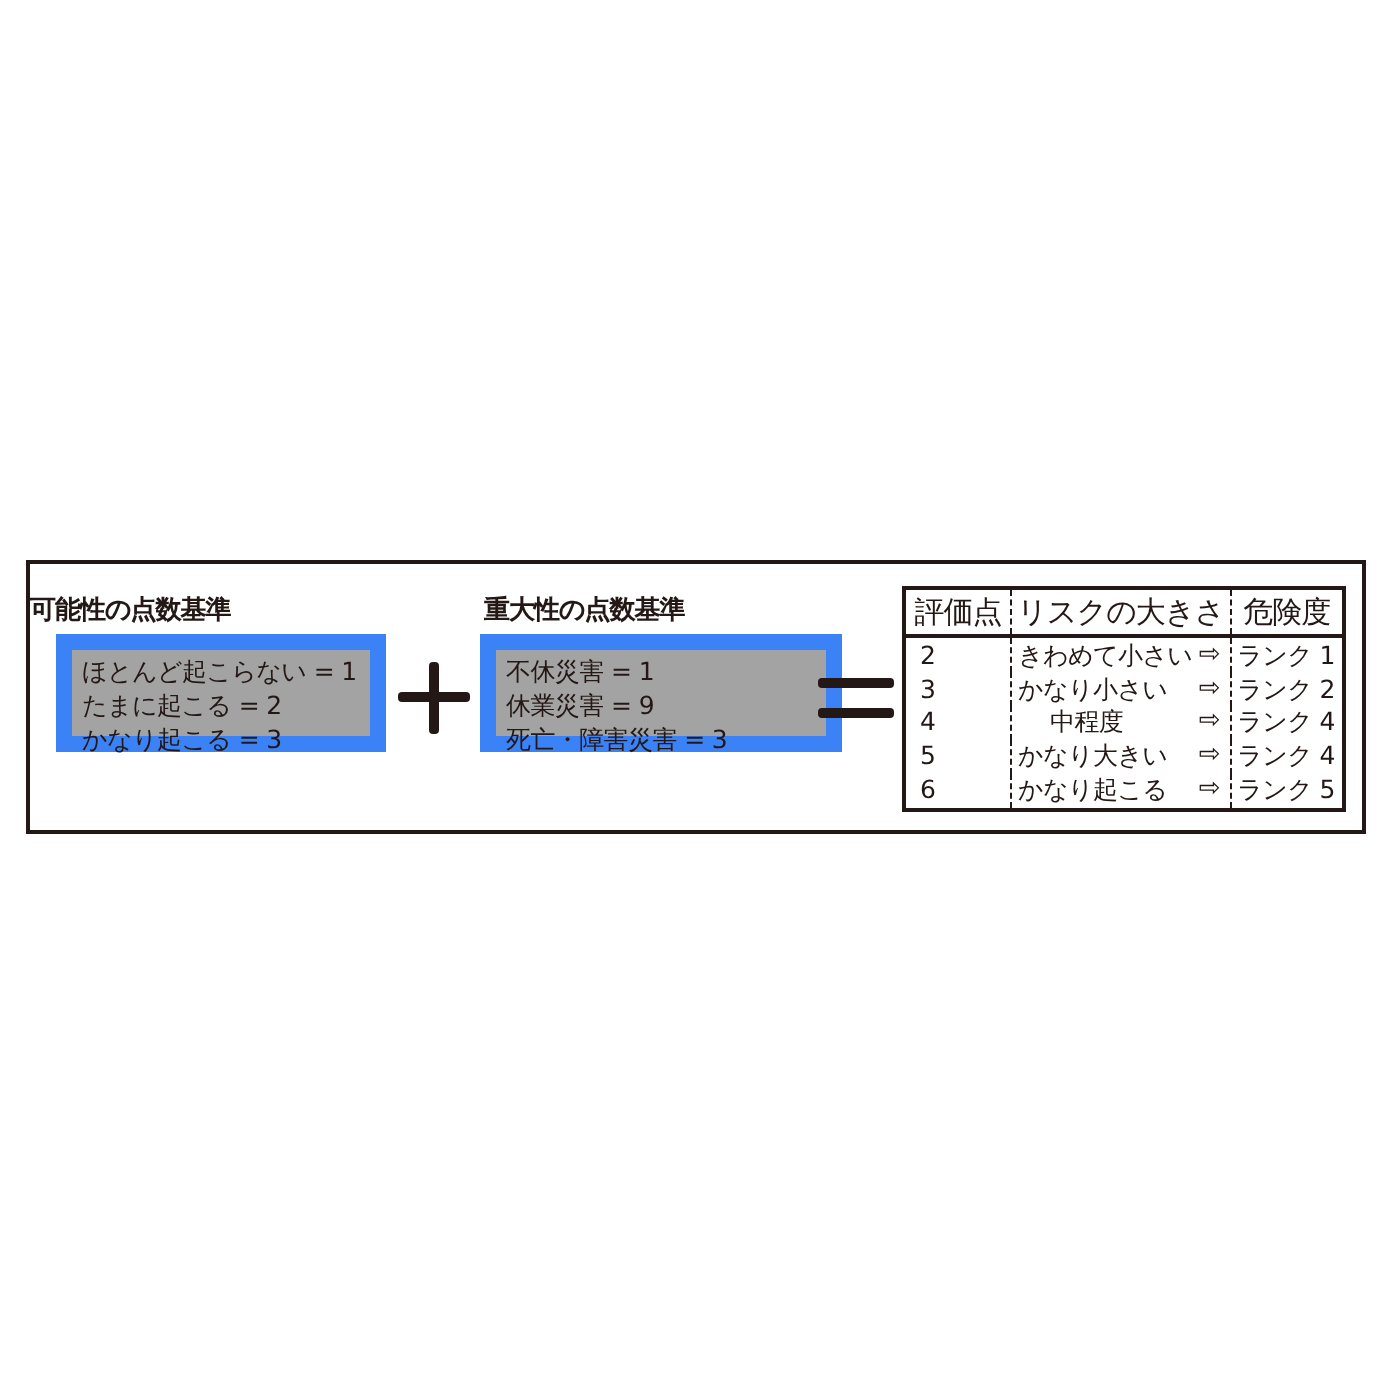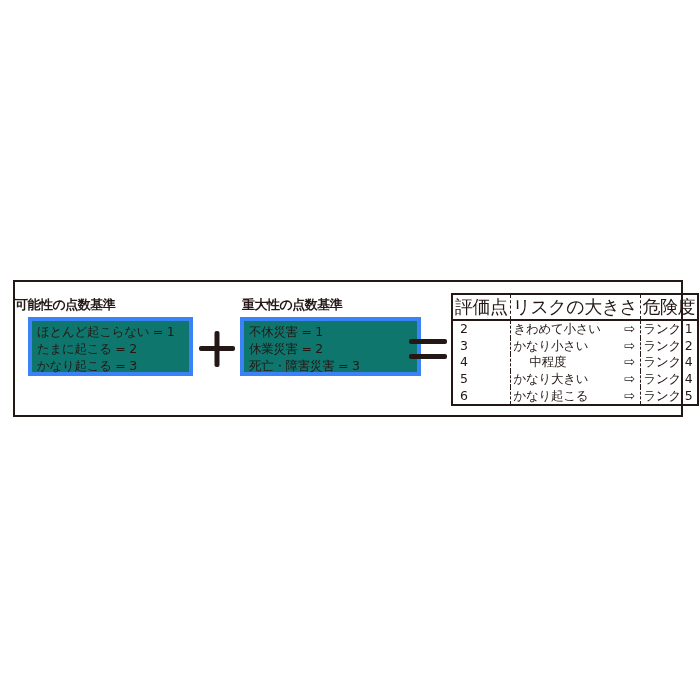--- a/index.html
+++ b/index.html
@@ -1,23 +1,23 @@
 <!DOCTYPE html>
 <html><head>
 <meta charset="utf-8">
 <style>
   html,body{margin:0;padding:0;background:#fff;}
   body{width:700px;height:700px;position:relative;font-family:"DejaVu Sans","Liberation Sans",sans-serif;color:#231815;}
   .frame{position:absolute;left:13px;top:280px;width:670px;height:137px;border:2px solid #231815;box-sizing:border-box;}
   .title{position:absolute;font-size:13px;font-weight:bold;letter-spacing:-0.5px;}
-  .box{position:absolute;border:4px solid #3b82f6;box-sizing:border-box;background:#0f766e;}
+  .box{position:absolute;border:8px solid #3b82f6;box-sizing:border-box;background:#a3a3a3;}
   .line{font-size:12.5px;line-height:17px;white-space:nowrap;letter-spacing:-0.3px;}
   .op{position:absolute;}
   table.risk{position:absolute;left:451px;top:293px;width:222px;height:113px;border:2px solid #231815;border-collapse:collapse;box-sizing:border-box;font-size:12.5px;}
-  table.risk th{font-weight:normal;font-size:18px;height:22px;border-bottom:2px solid #231815;padding:0 2px;white-space:nowrap;letter-spacing:-0.5px;}
+  table.risk th{font-weight:normal;font-size:15px;height:22px;border-bottom:2px solid #231815;padding:0 2px;white-space:nowrap;letter-spacing:-0.5px;}
   table.risk td{height:16px;padding:0 3px;white-space:nowrap;line-height:16px;letter-spacing:-0.3px;}
   .dash{border-right:1.5px dashed #231815;}
   .c-score{width:42px;padding-left:7px !important;}
   .arrow{display:inline-block;width:14px;text-align:center;font-size:13px;}
 </style>
 </head>
 <body>
 
 <div class="frame"></div>
 
@@ -29,21 +29,21 @@
 </div>
 
 <svg class="op" style="left:199px;top:331px;" width="36" height="36">
   <rect x="0" y="15" width="36" height="5" rx="2" fill="#231815"></rect>
   <rect x="15.5" y="0" width="5" height="36" rx="2" fill="#231815"></rect>
 </svg>
 
 <div class="title" style="left:242px;top:296px;">重大性の点数基準</div>
 <div class="box" style="left:240px;top:317px;width:181px;height:59px;padding:2px 5px;">
   <div class="line">不休災害 = 1</div>
-  <div class="line">休業災害 = 2</div>
+  <div class="line">休業災害 = 9</div>
   <div class="line">死亡・障害災害 = 3</div>
 </div>
 
 <svg class="op" style="left:409px;top:339px;" width="38" height="22">
   <rect x="0" y="0" width="38" height="5" rx="2" fill="#231815"></rect>
   <rect x="0" y="15" width="38" height="5" rx="2" fill="#231815"></rect>
 </svg>
 
 <table class="risk">
   <thead>

